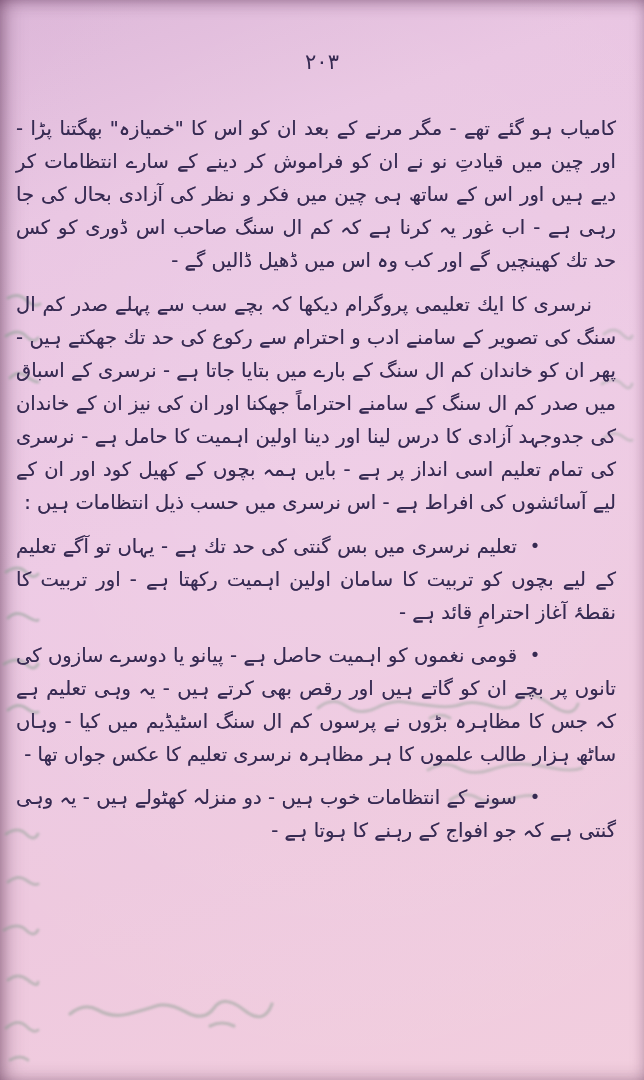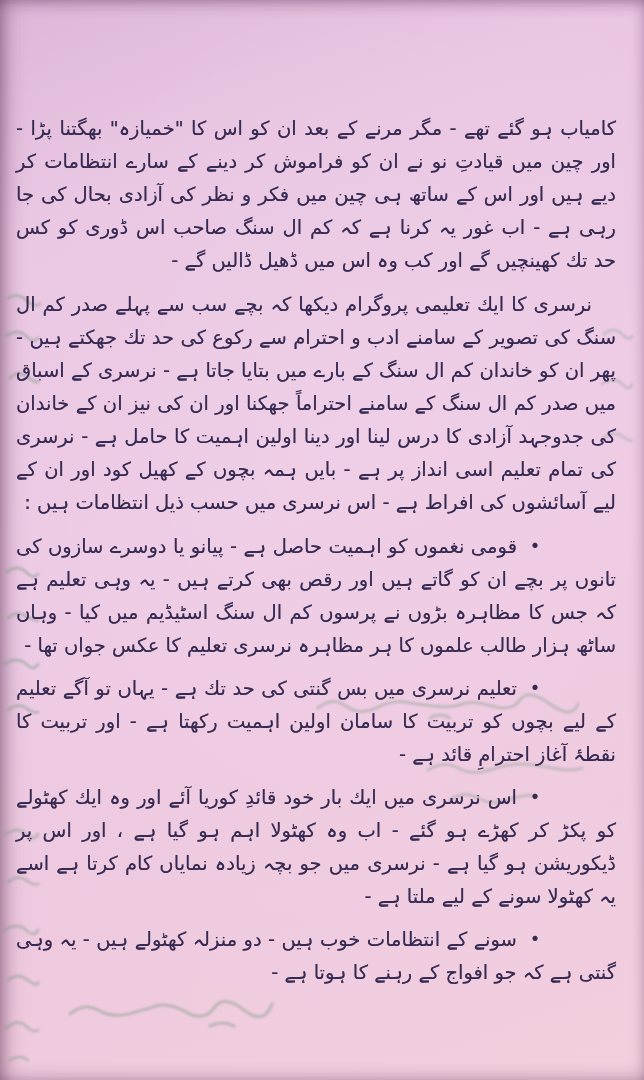--- a/index.html
+++ b/index.html
@@ -128,29 +128,29 @@
   <div class="ghost" style="top:320px; left:596px; opacity:.3;">
     <svg width="40" height="150" viewBox="0 0 40 150">
         <g fill="none" stroke="#7b9a86" stroke-width="3" stroke-linecap="round">
           <path d="M8 14 q10 -8 18 0 t10 2"></path>
           <path d="M6 64 q12 -8 20 0 t10 0"></path>
           <path d="M8 118 q10 -8 18 -2 t10 4"></path>
         </g>
       </svg>
   </div>
 
+  <div class="page-number">۲۰۳</div>
 
   <div class="text-block">
 
     <p class="para">كامياب ہو گئے تھے - مگر مرنے كے بعد ان كو اس كا "خميازہ" بھگتنا پڑا - اور چين ميں قيادتِ نو نے ان كو فراموش كر دينے كے سارے انتظامات كر ديے ہيں اور اس كے ساتھ ہی چين ميں فكر و نظر كی آزادی بحال كی جا رہی ہے - اب غور يہ كرنا ہے كہ كم ال سنگ صاحب اس ڈوری كو كس حد تك كھينچيں گے اور كب وہ اس ميں ڈھيل ڈاليں گے -</p>
 
     <p class="para indented">نرسری كا ايك تعليمی پروگرام ديكھا كہ بچے سب سے پہلے صدر كم ال سنگ كی تصوير كے سامنے ادب و احترام سے ركوع كی حد تك جھكتے ہيں - پھر ان كو خاندان كم ال سنگ كے بارے ميں بتايا جاتا ہے - نرسری كے اسباق ميں صدر كم ال سنگ كے سامنے احتراماً جھكنا اور ان كی نيز ان كے خاندان كی جدوجہد آزادی كا درس لينا اور دينا اولين اہميت كا حامل ہے - نرسری كی تمام تعليم اسی انداز پر ہے - بايں ہمہ بچوں كے كھيل كود اور ان كے ليے آسائشوں كی افراط ہے - اس نرسری ميں حسب ذيل انتظامات ہيں :</p>
 
+    <p class="para bullet-para"><span class="bullet">•</span><span>تعليم نرسری ميں بس گنتی كی حد تك ہے - يہاں تو آگے تعليم كے ليے بچوں كو تربيت كا سامان اولين اہميت ركھتا ہے - اور تربيت كا نقطۂ آغاز احترامِ قائد ہے -</span></p>
+
     <p class="para bullet-para"><span class="bullet">•</span><span>قومی نغموں كو اہميت حاصل ہے - پيانو يا دوسرے سازوں كی تانوں پر بچے ان كو گاتے ہيں اور رقص بھی كرتے ہيں - يہ وہی تعليم ہے كہ جس كا مظاہرہ بڑوں نے پرسوں كم ال سنگ اسٹيڈيم ميں كيا - وہاں ساٹھ ہزار طالب علموں كا ہر مظاہرہ نرسری تعليم كا عكس جواں تھا -</span></p>
 
-    <p class="para bullet-para"><span class="bullet">•</span><span>تعليم نرسری ميں بس گنتی كی حد تك ہے - يہاں تو آگے تعليم كے ليے بچوں كو تربيت كا سامان اولين اہميت ركھتا ہے - اور تربيت كا نقطۂ آغاز احترامِ قائد ہے -</span></p>
-
-    <p class="para bullet-para"><span class="bullet">•</span><span>اس نرسری ميں ايك بار خود قائدِ كوريا آئے اور وہ ايك كھٹولے كو پكڑ كر كھڑے ہو گئے - اب وہ كھٹولا اہم ہو گيا ہے ، اور اس پر ڈيكوريشن ہو گيا ہے - نرسری ميں جو بچہ زيادہ نماياں كام كرتا ہے اسے يہ كھٹولا سونے كے ليے ملتا ہے -</span></p>
 
     <p class="para bullet-para"><span class="bullet">•</span><span>سونے كے انتظامات خوب ہيں - دو منزلہ كھٹولے ہيں - يہ وہی گنتی ہے كہ جو افواج كے رہنے كا ہوتا ہے -</span></p>
 
   </div>
 </div>
 
 </body></html>

